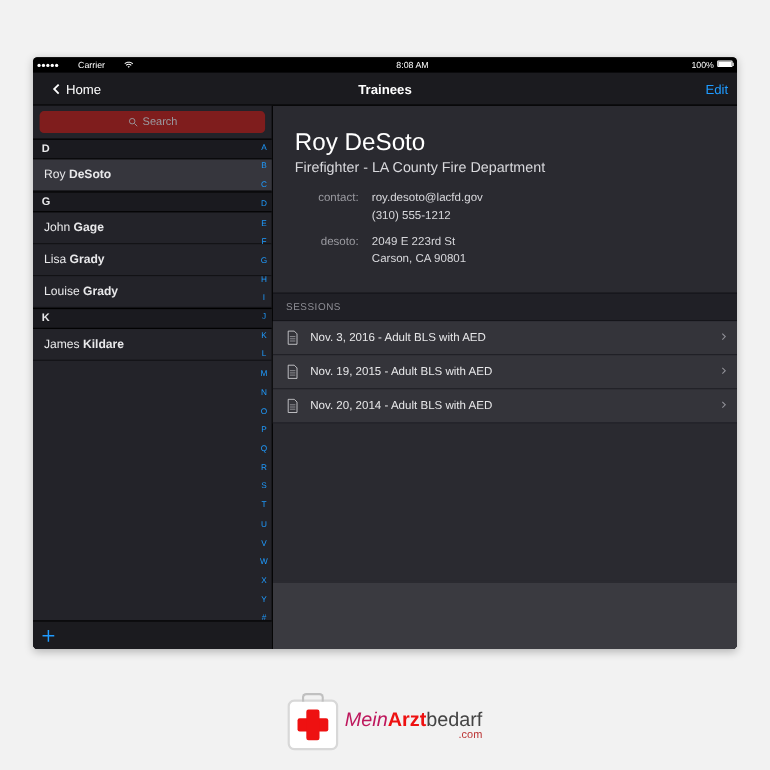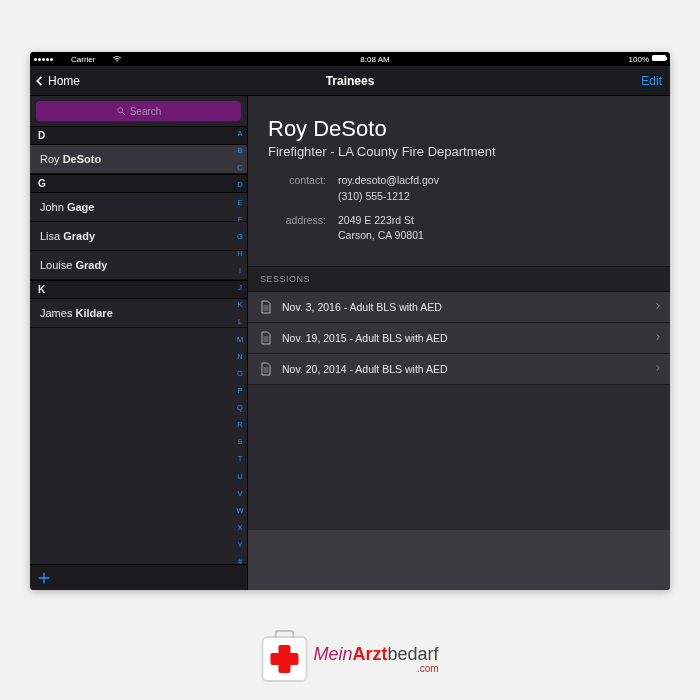--- a/index.html
+++ b/index.html
@@ -13,34 +13,34 @@
   .statusbar .center { flex: 1; text-align: center; }
   .statusbar .right { display: flex; align-items: flex-start; gap: 3px; }
   .sb-dots { display: flex; gap: 1px; }
   .sb-dots span { width: 3px; height: 3px; border-radius: 50%; background: #fff; }
   .wifi-icon { width: 8px; height: 8px; }
   .batt { width: 14px; height: 6px; border: 0.5px solid #fff; border-radius: 1px; position: relative; }
   .batt::after { content:""; position:absolute; right:-2px; top:1px; width:1.5px; height:3px; background:#fff; }
   .batt i { display:block; width:100%; height:100%; background:#fff; }
 
   
-  .navbar { height: 30px; background: #1b1b1f; border-bottom: 1px solid #000; display: flex; align-items: center; color: #fff; position: relative; }
+  .navbar { height: 30px; background: #1b1b1f; border-bottom: 1px solid #000; display: flex; align-items: center; color: #fff; position: relative; padding-left: 12px; }
   .nav-back { display: flex; align-items: center; gap: 2px; color: #fff; font-size: 12px; padding-left: 2px; }
   .nav-back svg { width: 14px; height: 14px; }
   .nav-title { position: absolute; left: 50%; transform: translateX(-50%); font-size: 12px; font-weight: 600; }
   .nav-edit { position: absolute; right: 8px; color: #1f9bff; font-size: 12px; }
 
   
   .split { display: flex; height: calc(100% - 44px); }
   .sidebar { width: 218px; background: #232329; border-right: 1px solid #000; position: relative; display: flex; flex-direction: column; }
   .detail { flex: 1; background: #2a2a30; display: flex; flex-direction: column; }
 
   
   .search-wrap { padding: 5px 6px; }
-  .search { background: #701a75; border-radius: 4px; height: 20px; display: flex; align-items: center; justify-content: center; gap: 4px; color: #9a9aa0; font-size: 10px; }
+  .search { background: #7f1d1d; border-radius: 4px; height: 20px; display: flex; align-items: center; justify-content: center; gap: 4px; color: #9a9aa0; font-size: 10px; }
   .search svg { width: 10px; height: 10px; }
 
   
   .index-strip { position: absolute; right: 1px; top: 34px; bottom: 24px; width: 12px; display: flex; flex-direction: column; justify-content: space-between; align-items: center; color: #1f9bff; font-size: 7.5px; line-height: 1; }
   .index-strip span { display:block; }
 
   
   .list { flex: 1; }
   .section-header { background: #1a1a1f; color: #e8e8ea; font-size: 10px; font-weight: 600; padding: 3px 8px; border-top: 1px solid #000; border-bottom: 1px solid #000; }
   .row { color: #e8e8ea; font-size: 11px; padding: 8px 10px; border-bottom: 1px solid #121215; }
@@ -183,21 +183,21 @@
         <div class="detail-sub">Firefighter - LA County Fire Department</div>
 
         <div class="kv">
           <div class="k">contact:</div>
           <div class="v">
             <div>roy.desoto@lacfd.gov</div>
             <div>(310) 555-1212</div>
           </div>
         </div>
         <div class="kv" style="margin-top:8px;">
-          <div class="k">address:</div>
+          <div class="k">desoto:</div>
           <div class="v">
             <div>2049 E 223rd St</div>
             <div>Carson, CA 90801</div>
           </div>
         </div>
       </div>
 
       <div class="sessions-hdr">SESSIONS</div>
       <div id="sessions">
           <div class="session-row">

